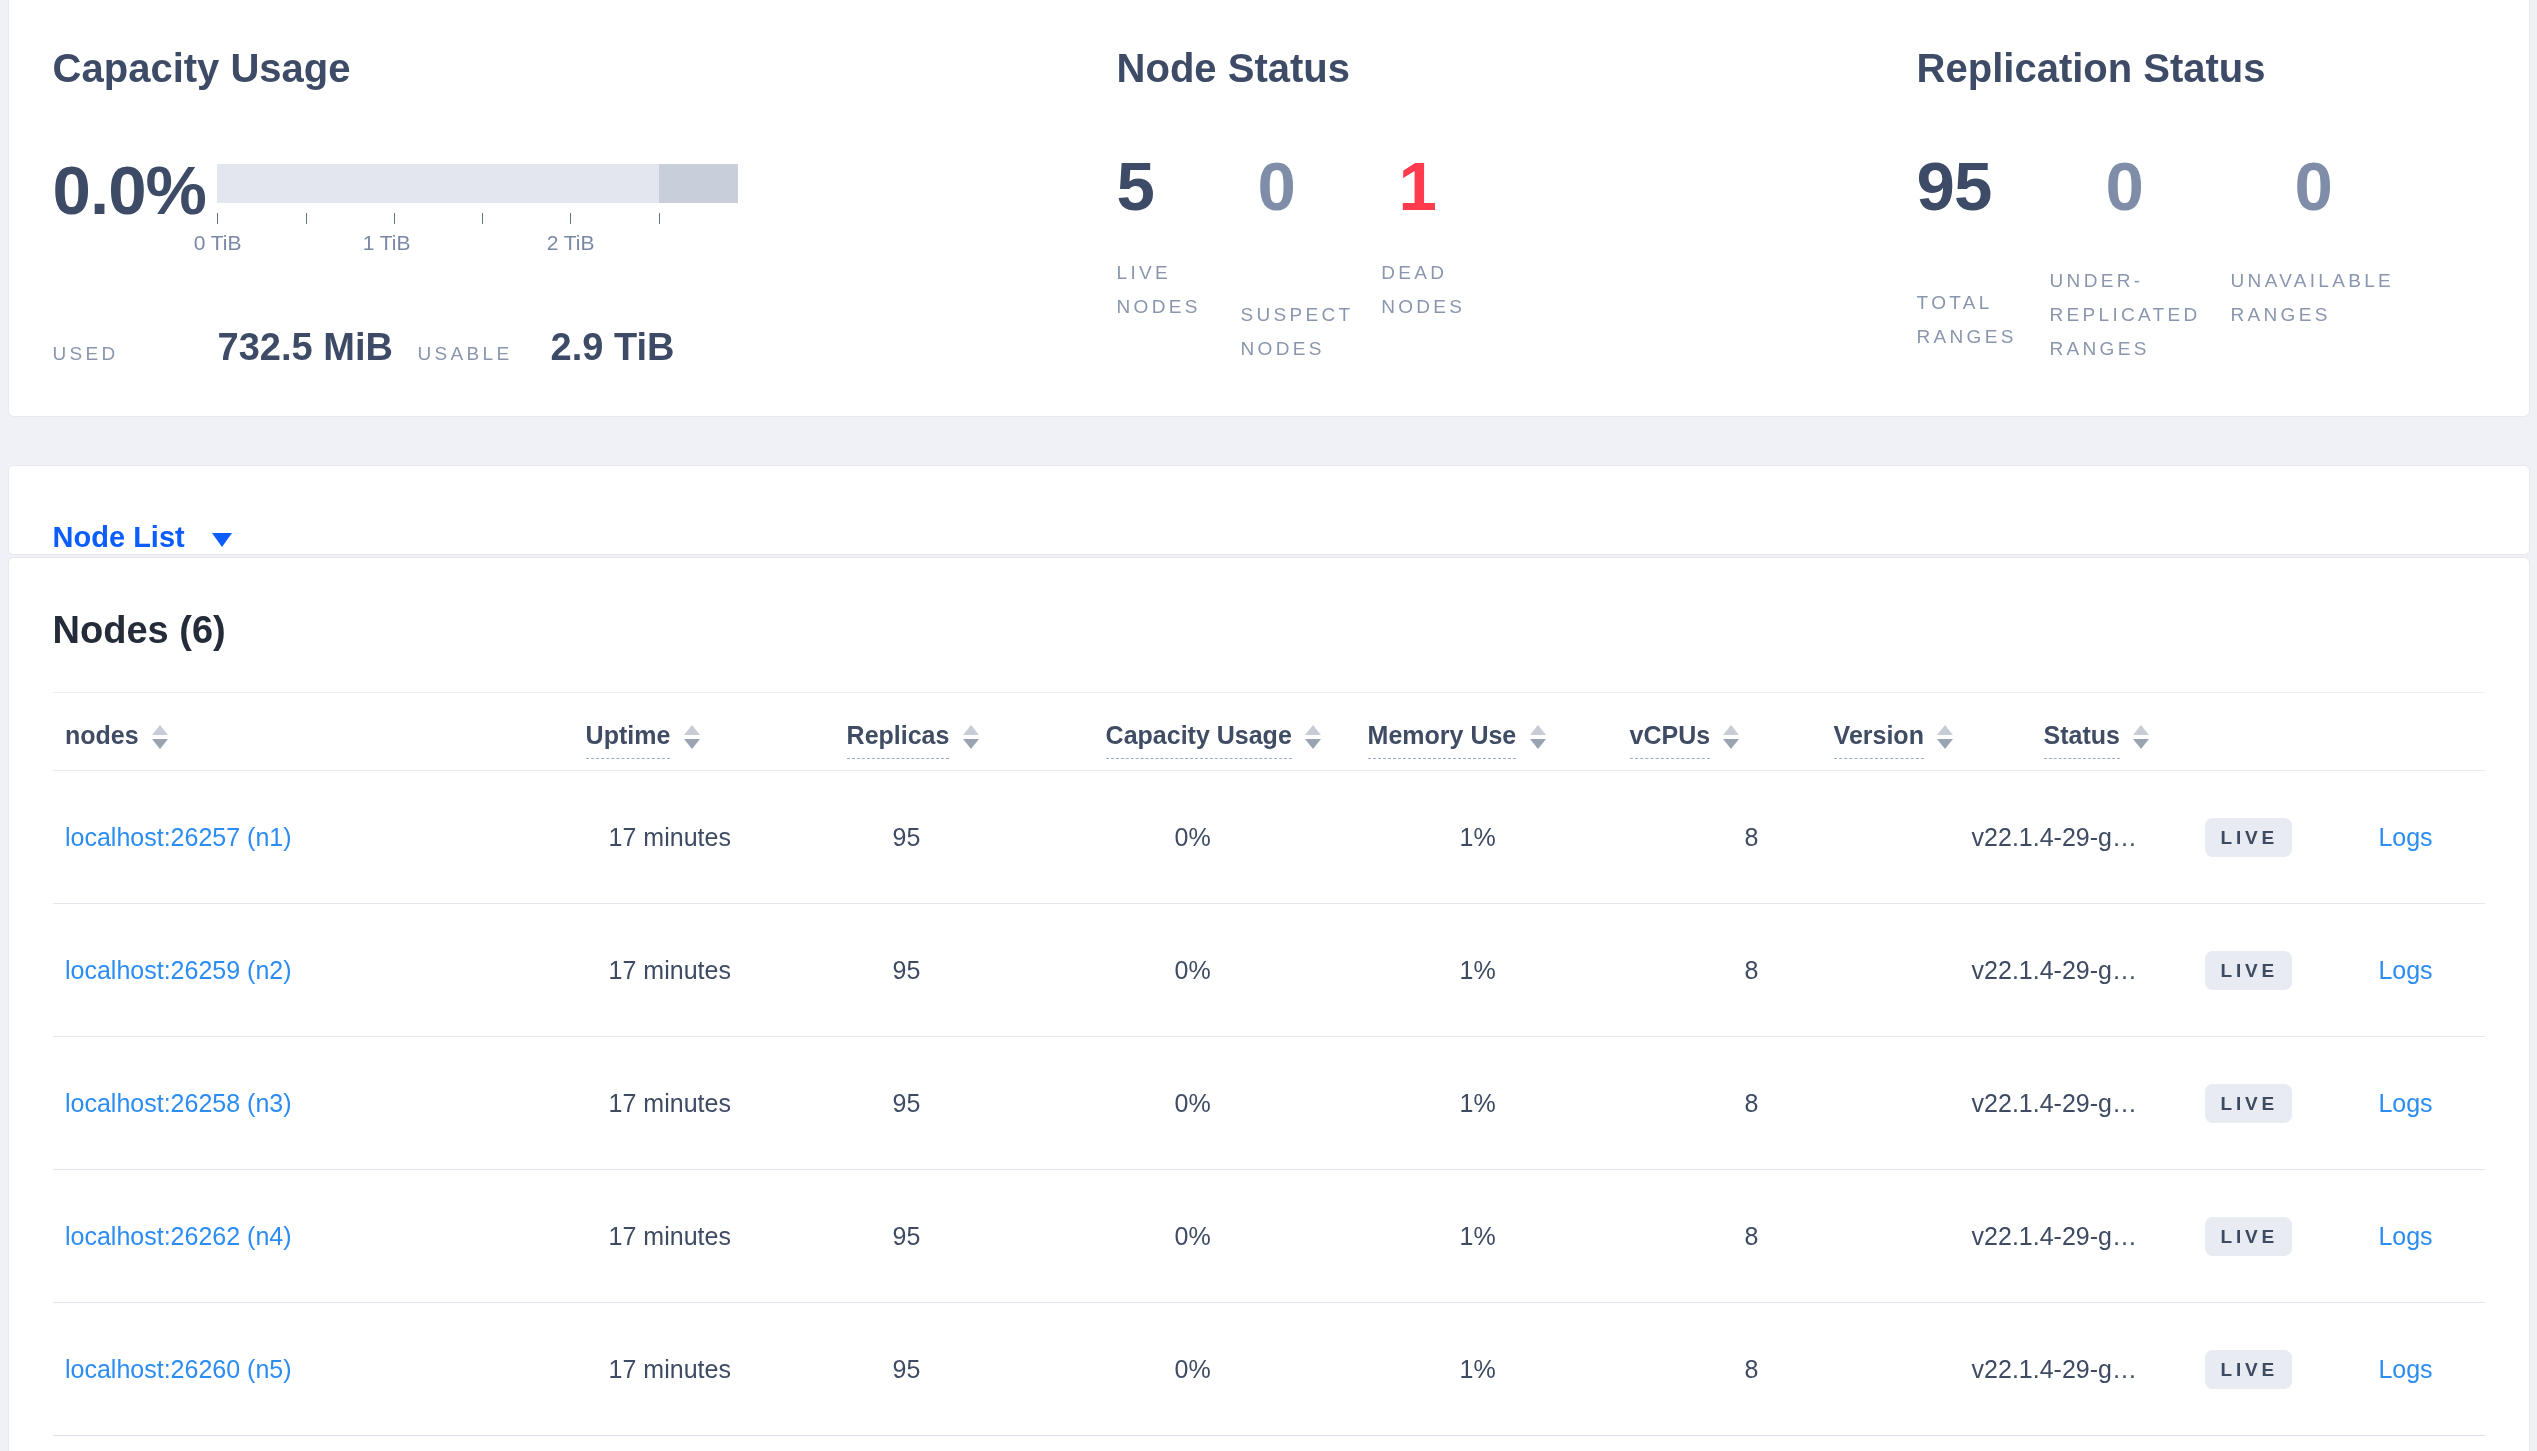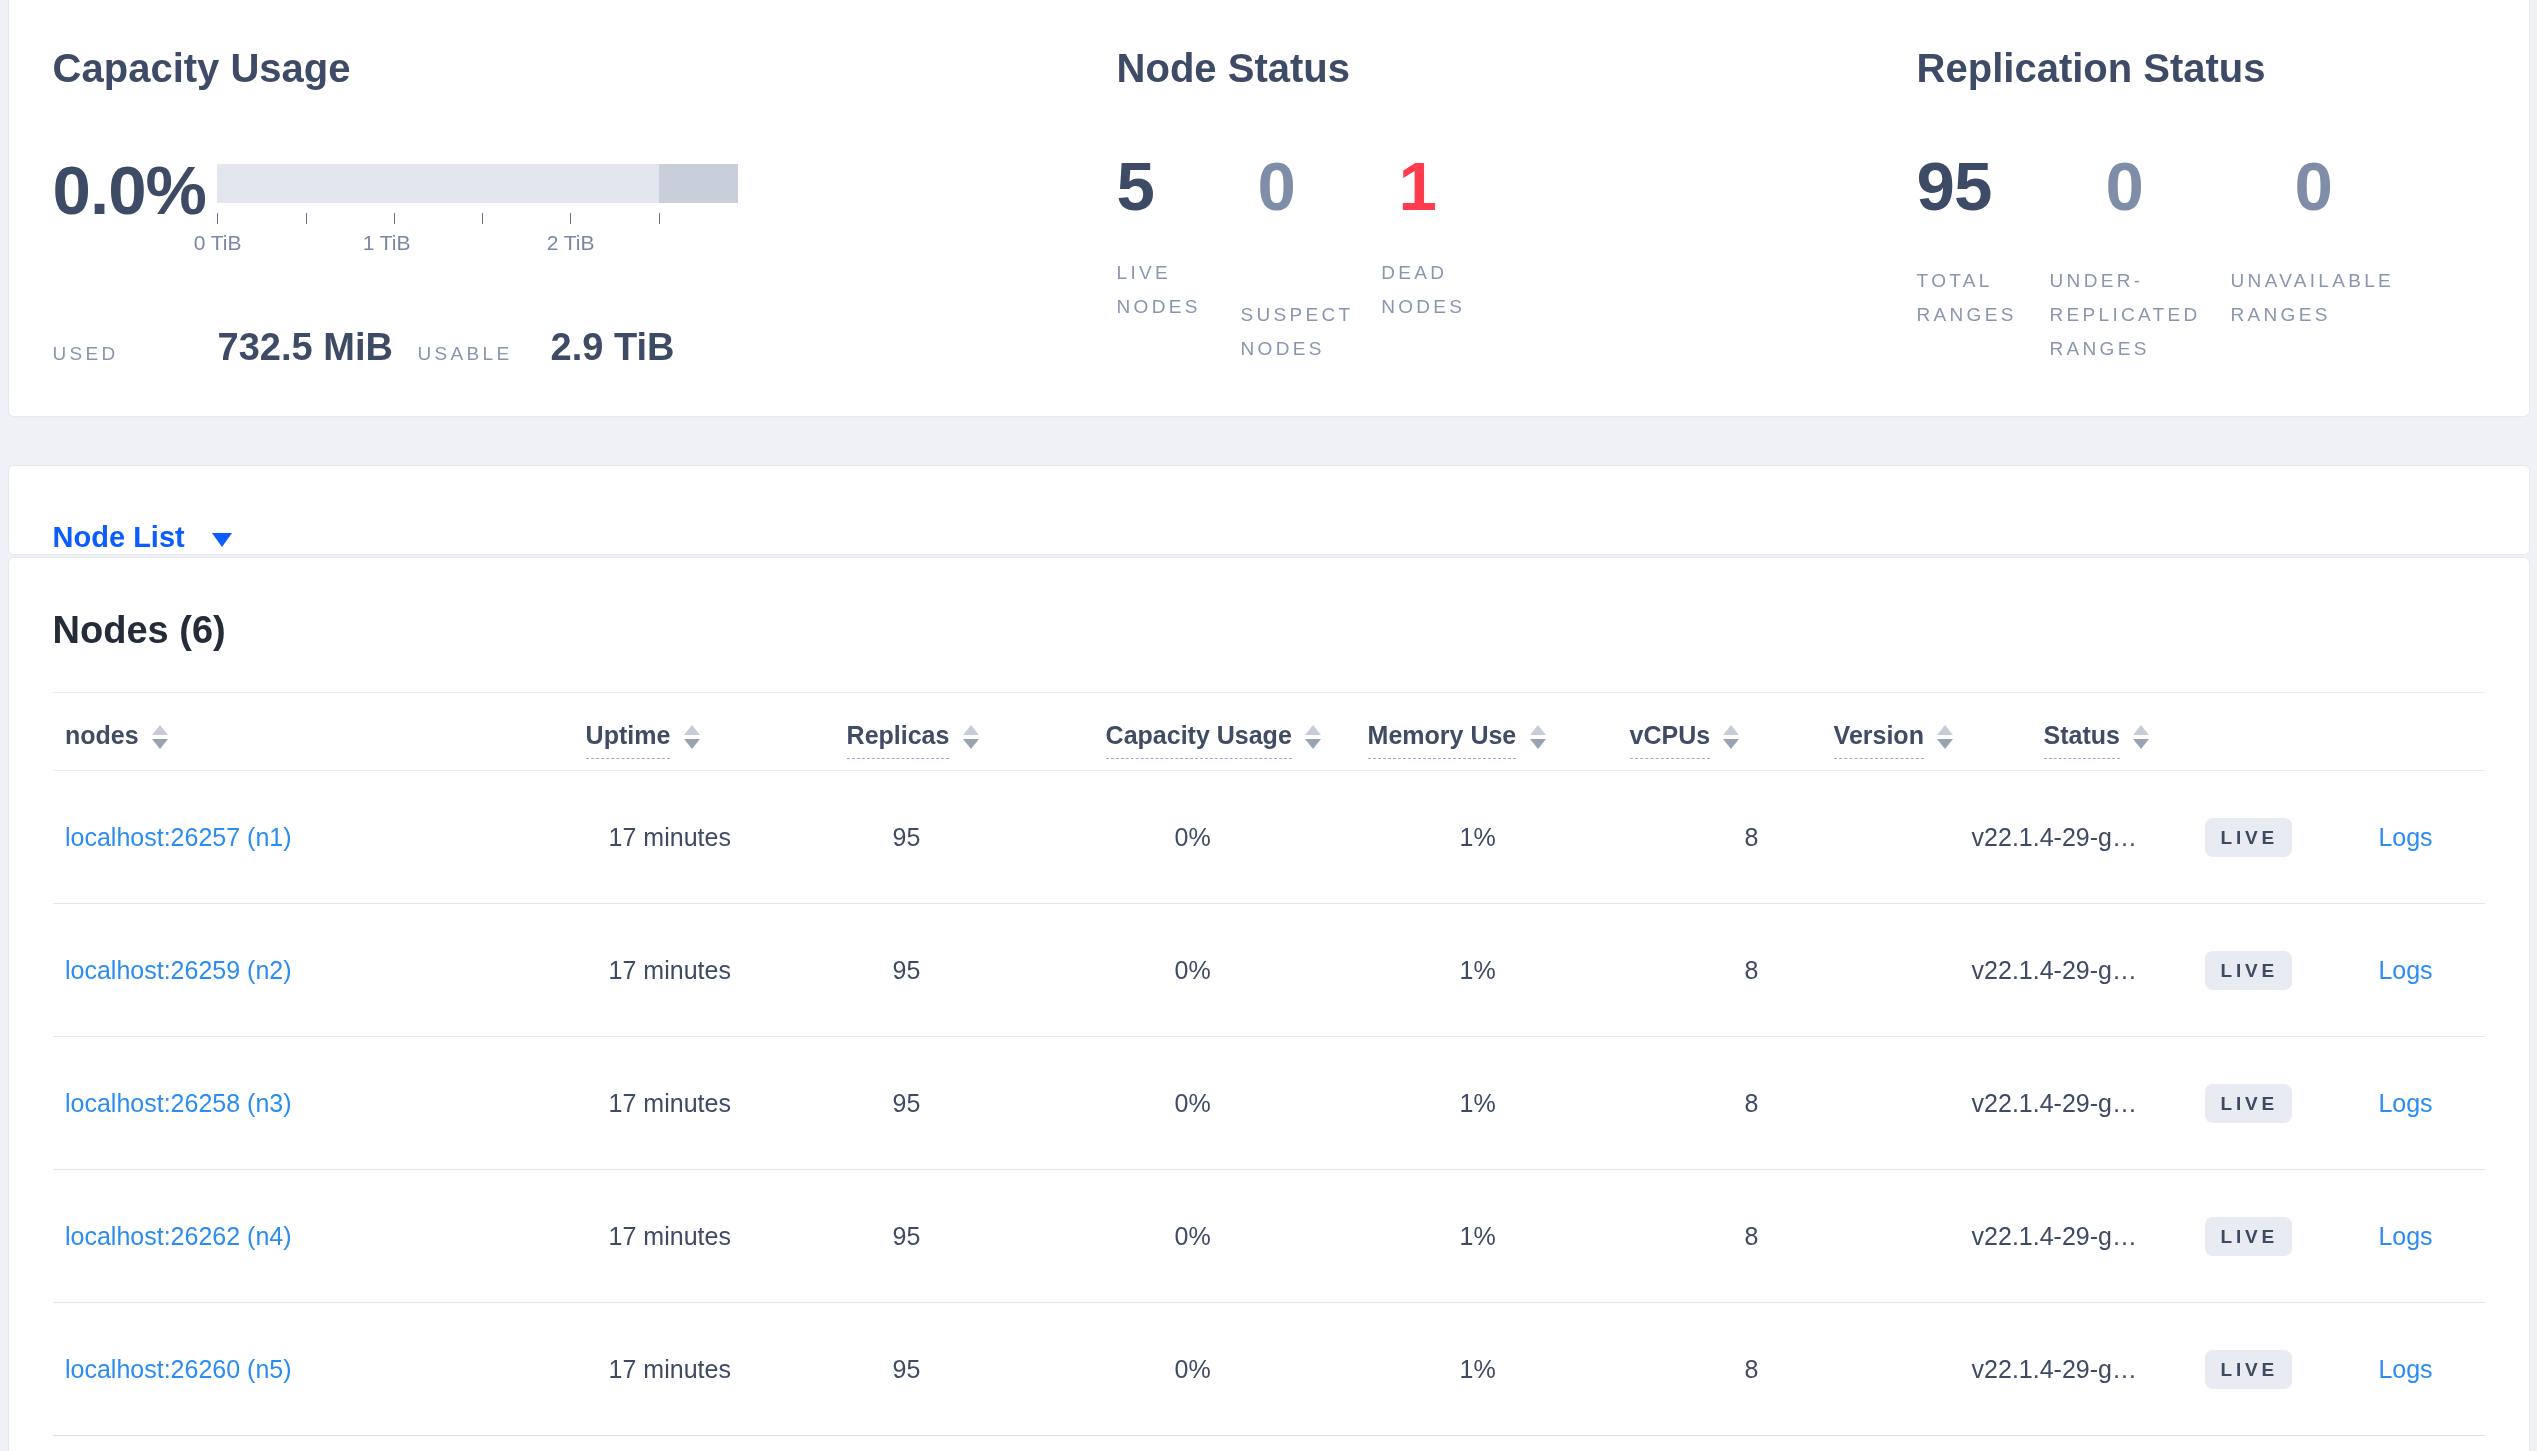--- a/index.html
+++ b/index.html
@@ -100,21 +100,21 @@
       <div class="stat-col small-caps" style="width:191px;max-width:124px;">DEAD NODES</div>
     </div>
 
     <div class="panel-title" style="left:1908px;top:48px;">Replication Status</div>
     <div class="stat-row" style="left:1908px;">
       <div class="stat-col big num-dark" style="width:189px;">95</div>
       <div class="stat-col big num-muted" style="width:189px;">0</div>
       <div class="stat-col big num-muted" style="width:210px;">0</div>
     </div>
     <div class="stat-labels" style="left:1908px;">
-      <div class="stat-col small-caps" style="width:189px;max-width:133px;">TOTAL RANGES</div>
+      <div class="stat-col small-caps" style="width:189px;max-width:133px;margin-top:22px;">TOTAL RANGES</div>
       <div class="stat-col small-caps" style="width:189px;max-width:181px;">UNDER-REPLICATED RANGES</div>
       <div class="stat-col small-caps" style="width:210px;max-width:205px;">UNAVAILABLE RANGES</div>
     </div>
   </div>
 
   <div class="card nodelist">
     <div class="nodelist-btn">
       <span class="nodelist-label">Node List</span>
       <span class="chevron"></span>
     </div>

